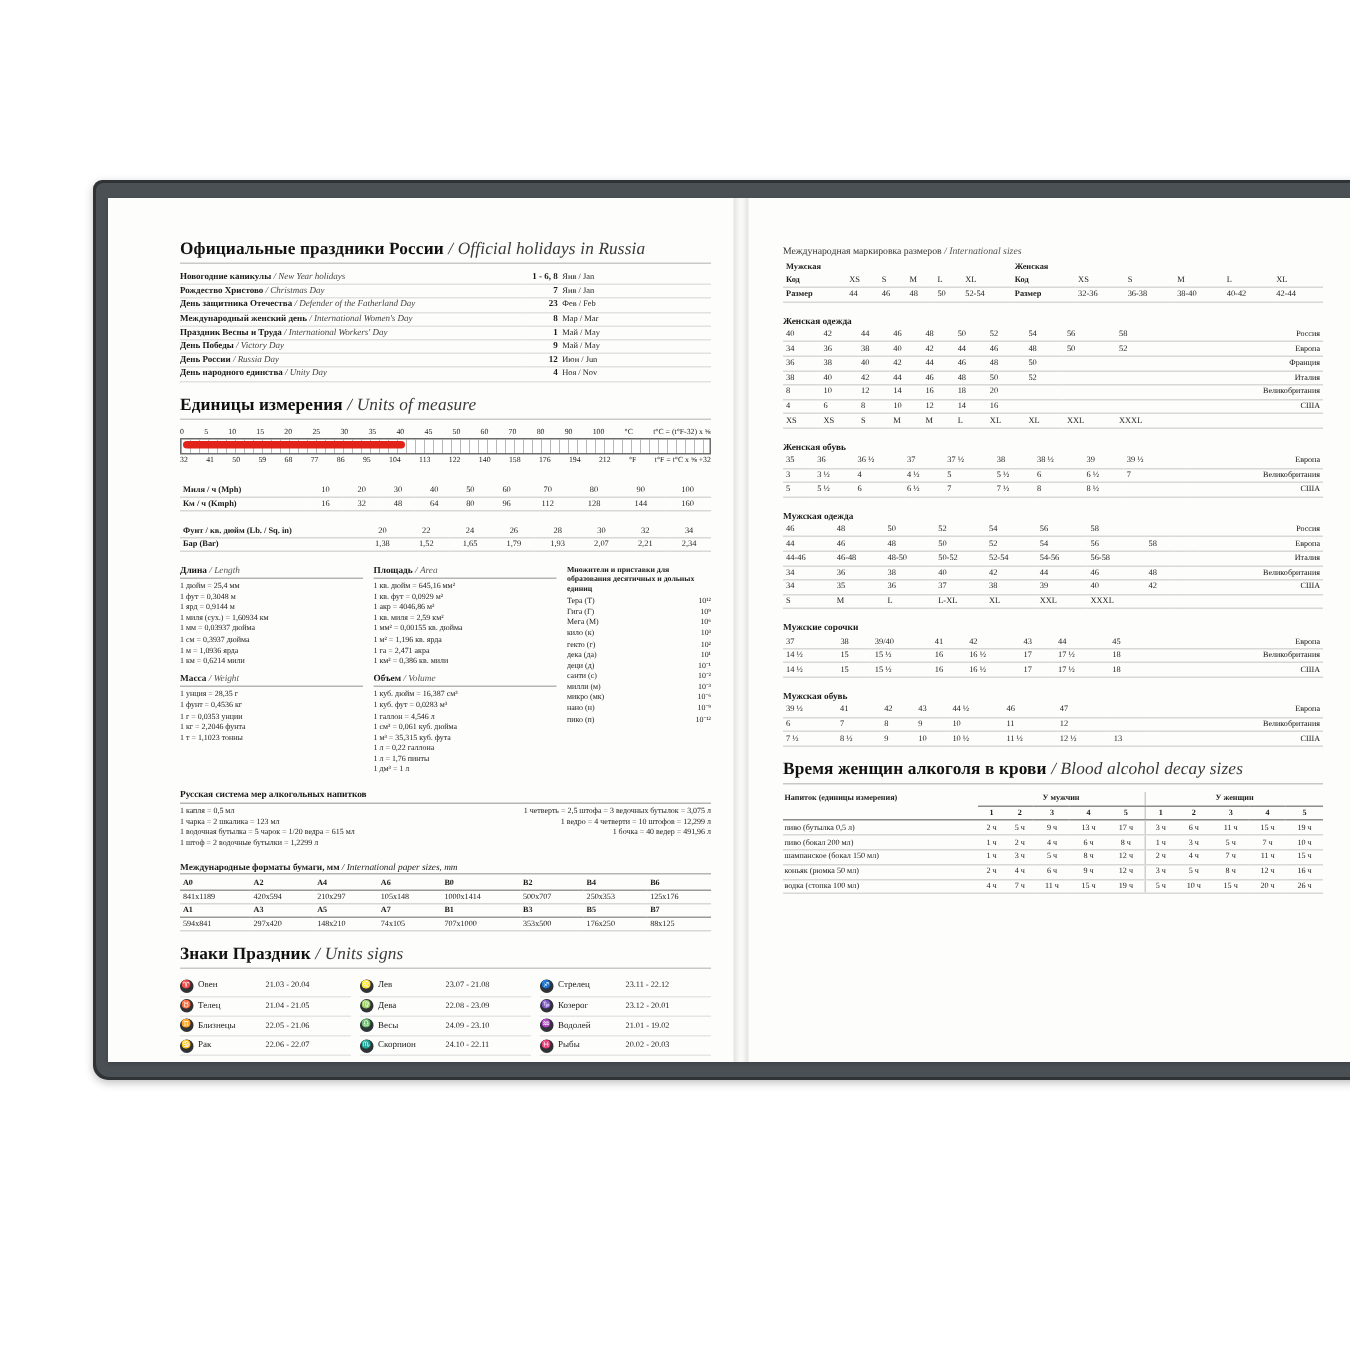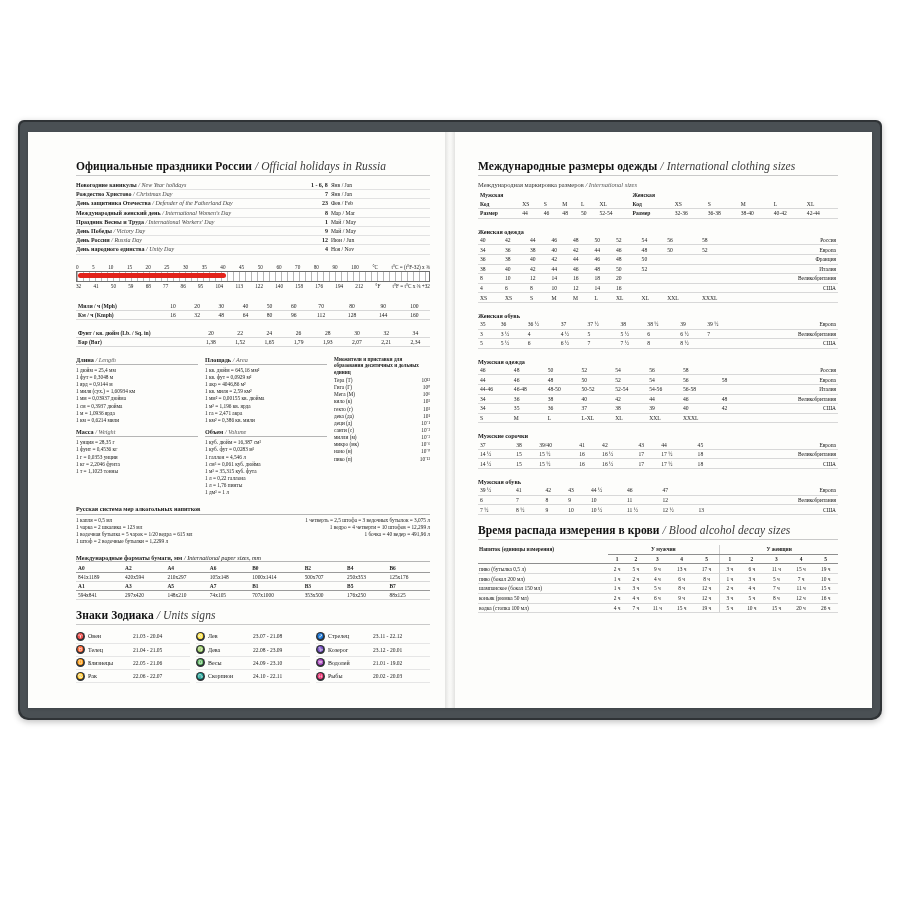--- a/index.html
+++ b/index.html
@@ -2,21 +2,21 @@
 <html><head>
 <meta charset="utf-8">
 <style>
   html,body{margin:0;padding:0;}
   body{
     width:900px;height:900px;overflow:hidden;
     background:#ffffff;
     font-family:"Liberation Serif", serif;
     color:#1a1a1a;
   }
-  .page{position:relative;width:734px;height:900px;}
+  .page{position:relative;width:734px;height:900px;margin-left:44px;}
 
   
   .shell{
     position:absolute;left:18px;top:120px;width:864px;height:600px;
     background:#2f3336;
     border-radius:6px 6px 10px 10px;
     box-shadow:0 2px 6px rgba(0,0,0,.25);
   }
   .shell:before{
     content:"";position:absolute;left:2px;top:2px;right:2px;bottom:2px;
@@ -164,20 +164,25 @@
             <td class="mo">Июн / Jun</td>
           </tr>
           <tr>
             <td class="ru"><b>День народного единства</b> <span class="en">/ Unity Day</span></td>
             <td class="dt">4</td>
             <td class="mo">Ноя / Nov</td>
           </tr>
         </tbody>
       </table>
 
+      <h2 class="sec">
+        <span>Единицы измерения</span>
+        <span class="en">/ Units of measure</span>
+        <span class="rule"></span>
+      </h2>
 
       <div class="thermo">
         <div class="scaleTop">
           <span>0</span>
           <span>5</span>
           <span>10</span>
           <span>15</span>
           <span>20</span>
           <span>25</span>
           <span>30</span>
@@ -447,21 +452,21 @@
               <td>707x1000</td>
               <td>353x500</td>
               <td>176x250</td>
               <td>88x125</td>
             </tr>
           </tbody>
         </table>
       </div>
 
       <h2 class="sec">
-        <span>Знаки Зодиака</span>
+        <span>Знаки Праздник</span>
         <span class="en">/ Units signs</span>
         <span class="rule"></span>
       </h2>
 
       <div class="zod">
         <div class="zcol">
           <div class="zitem">
             <span class="zicon">♈</span>
             <span class="zname">Овен</span>
             <span class="zdate">21.03 - 20.04</span>
@@ -524,25 +529,20 @@
             <span class="zicon">♓</span>
             <span class="zname">Рыбы</span>
             <span class="zdate">20.02 - 20.03</span>
           </div>
         </div>
       </div>
     </div>
 
     <div class="sheet right">
 
-      <h2 class="sec">
-        <span>Международные размеры одежды</span>
-        <span class="en">/ International clothing sizes</span>
-        <span class="rule"></span>
-      </h2>
 
       <div class="sub">
         <span>Международная маркировка размеров</span>
         <span class="en">/ International sizes</span>
       </div>
 
       <table class="sz blk">
         <tbody>
           <tr>
             <td class="b" colspan="6">Мужская</td>
@@ -889,21 +889,21 @@
               <td>12 ½</td>
               <td>13</td>
               <td></td>
               <td></td>
             <td class="lbl">США</td>
           </tr>
         </tbody>
       </table>
 
       <h2 class="sec" style="margin-top:8px">
-        <span>Время распада измерения в крови</span>
+        <span>Время женщин алкоголя в крови</span>
         <span class="en">/ Blood alcohol decay sizes</span>
         <span class="rule"></span>
       </h2>
 
       <table class="alc">
         <thead>
           <tr>
             <td class="nm" rowspan="2">Напиток (единицы измерения)</td>
             <td class="c" colspan="5">У мужчин</td>
             <td class="c split" colspan="5">У женщин</td>

